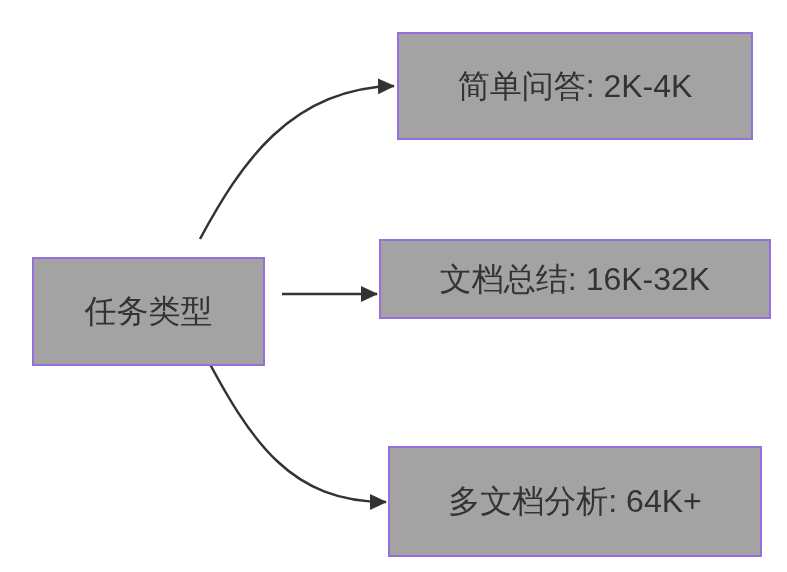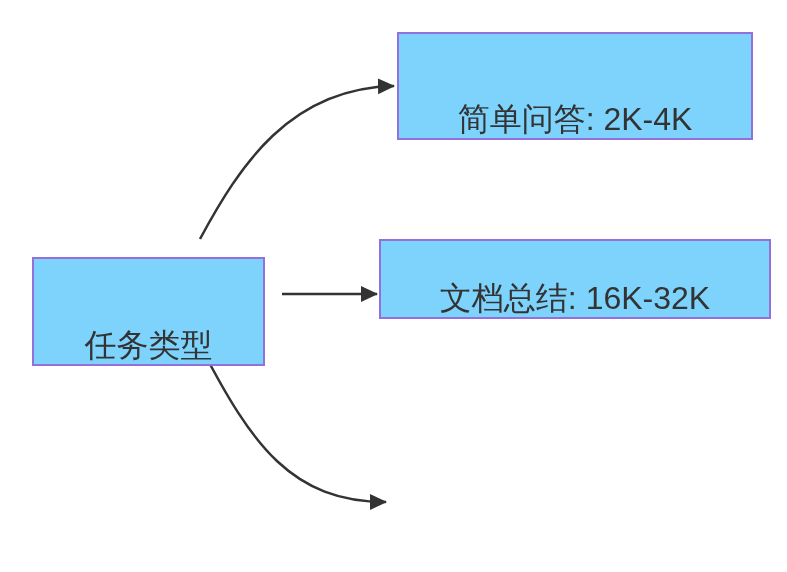--- a/index.html
+++ b/index.html
@@ -19,27 +19,27 @@
     position: absolute;
     left: 0;
     top: 0;
     width: 787px;
     height: 572px;
     pointer-events: none;
   }
   .node {
     position: absolute;
     box-sizing: border-box;
-    background: #7dd3fc;
+    background: #a3a3a3;
     border: 2.5px solid #9370DB;
     color: #333333;
     font-size: 32px;
     line-height: 1.2;
     display: flex;
-    align-items: flex-end;
+    align-items: center;
     justify-content: center;
     text-align: center;
     white-space: nowrap;
   }
   .node-root     { left: 32px;  top: 257px; width: 233px; height: 109px; }
   .node-qa       { left: 397px; top: 32px;  width: 356px; height: 108px; }
   .node-summary  { left: 379px; top: 239px; width: 392px; height: 80px; }
   .node-multidoc { left: 388px; top: 446px; width: 374px; height: 111px; }
 </style>
 </head>
@@ -63,14 +63,17 @@
   </div>
 
   <div class="node node-qa">
     <span>简单问答: 2K-4K</span>
   </div>
 
   <div class="node node-summary">
     <span>文档总结: 16K-32K</span>
   </div>
 
+  <div class="node node-multidoc">
+    <span>多文档分析: 64K+</span>
+  </div>
 
 </div>
 
 </body></html>

